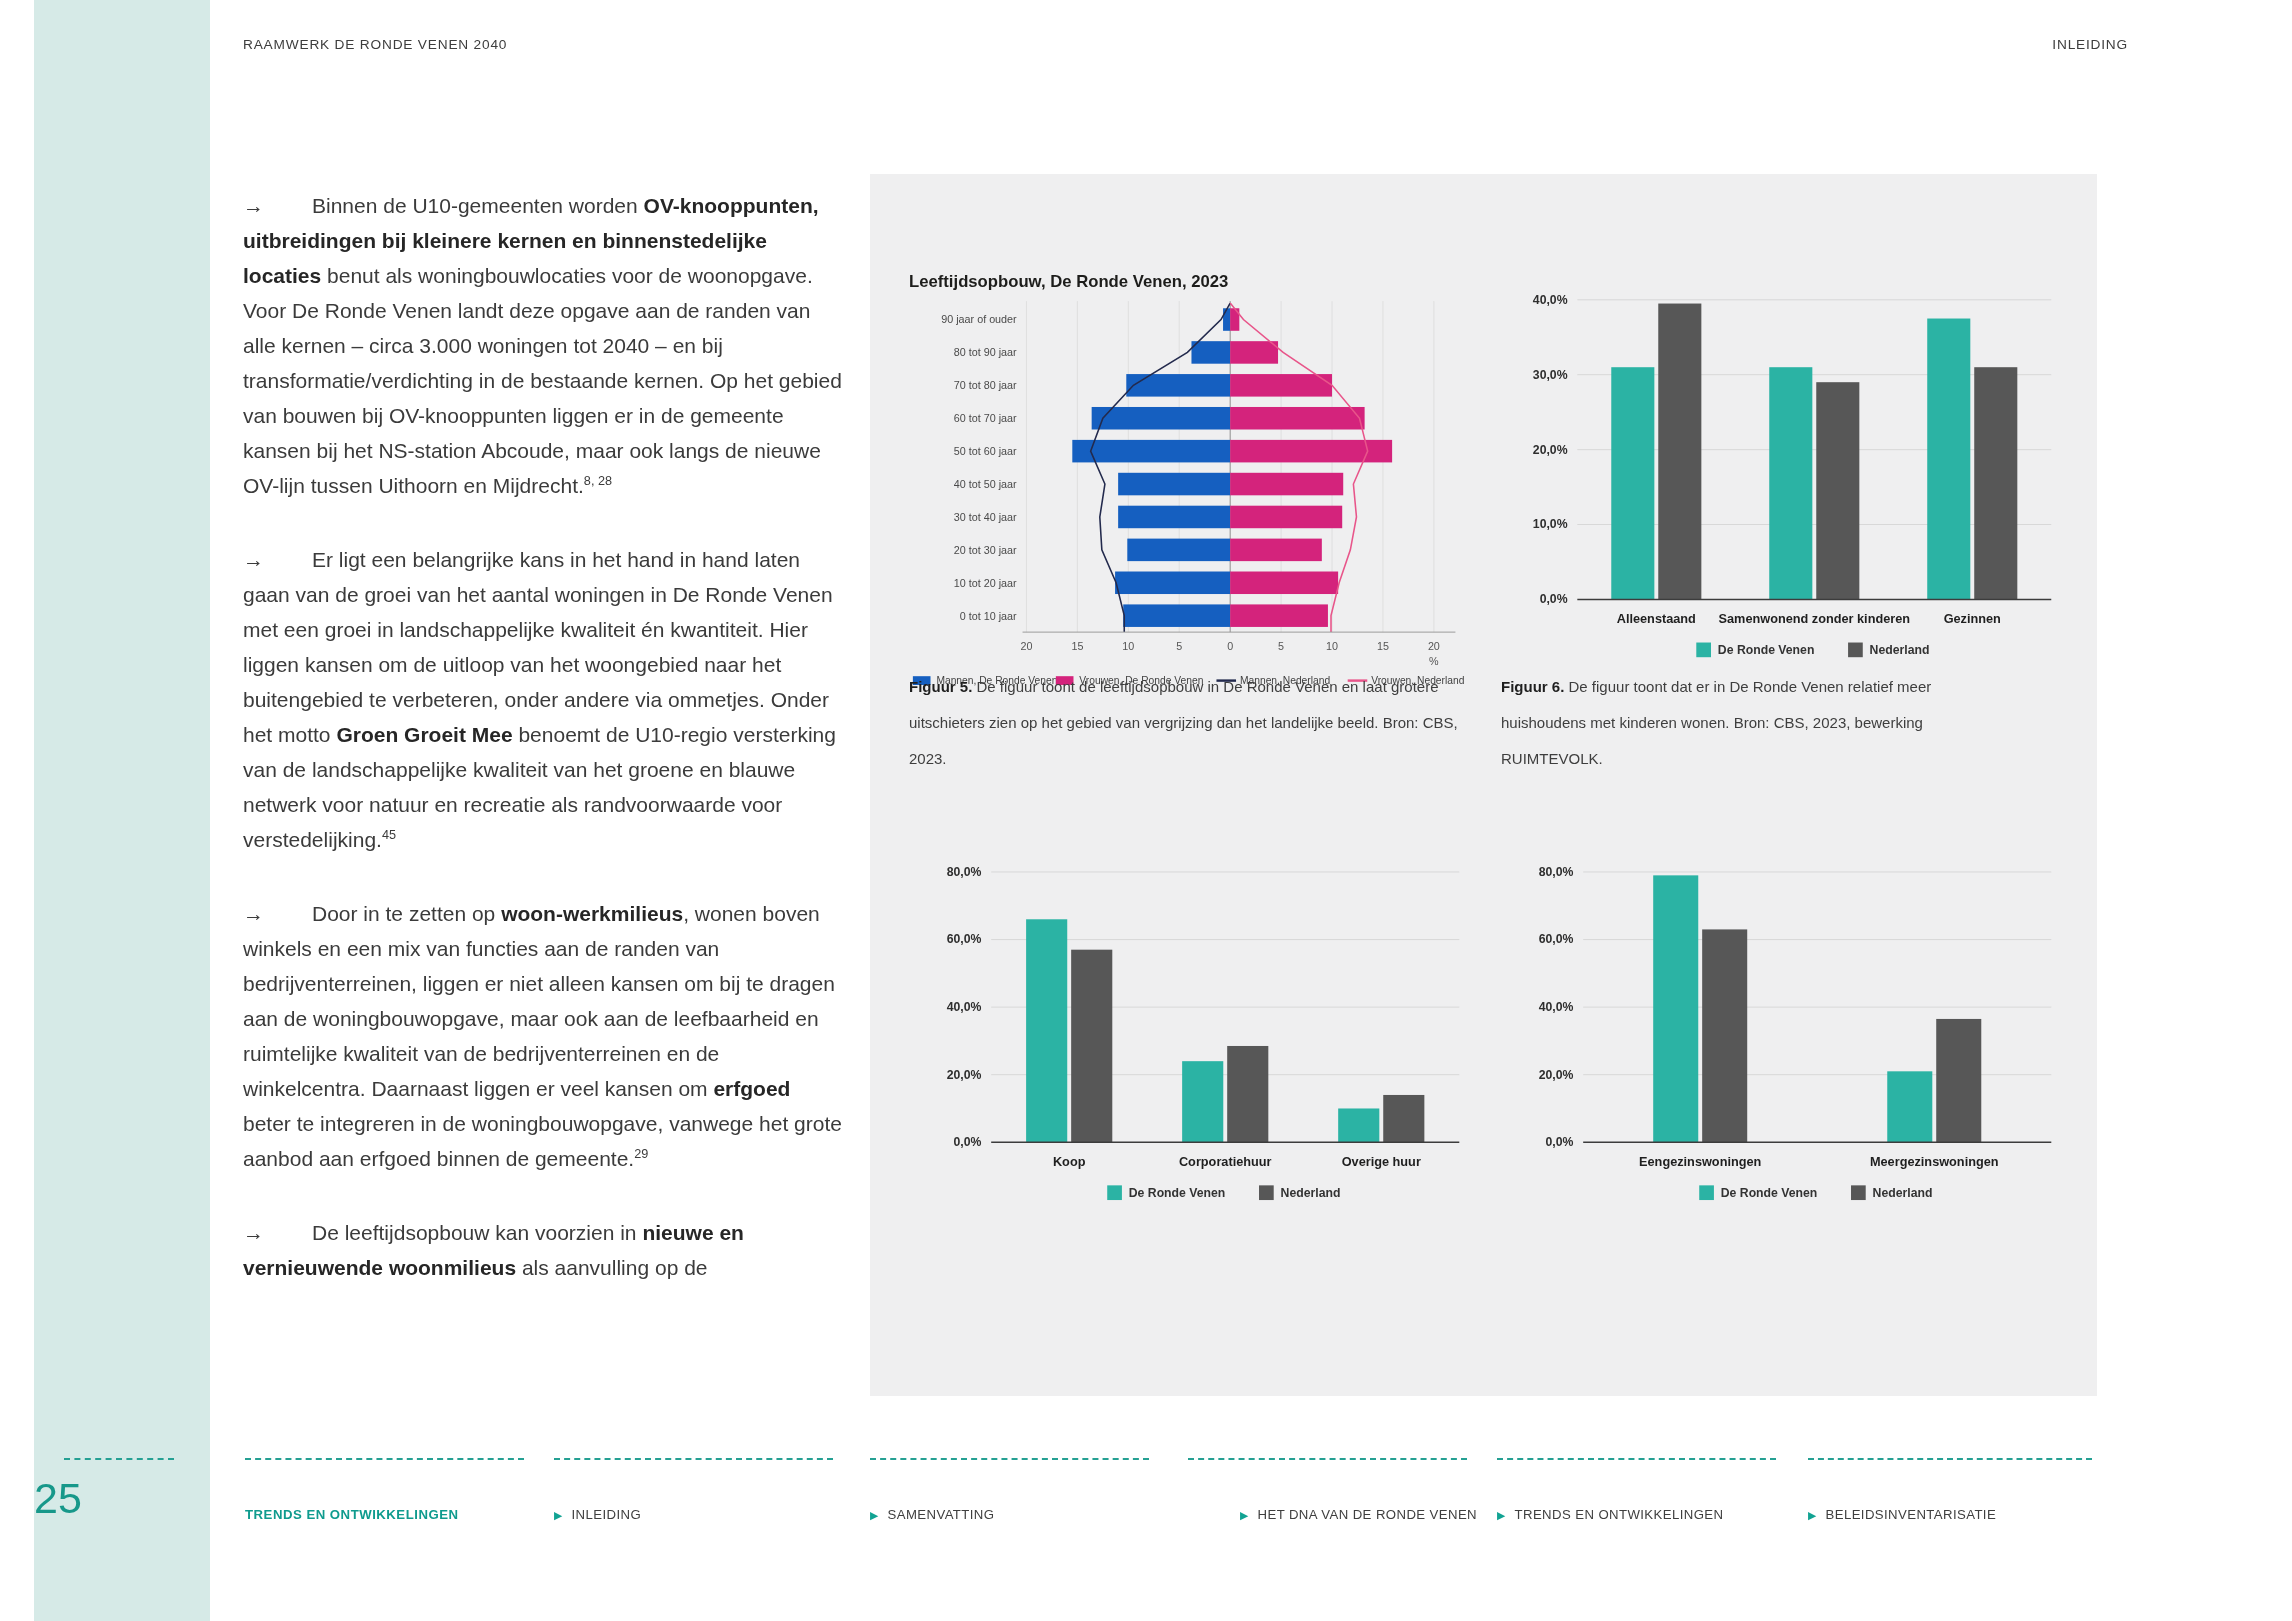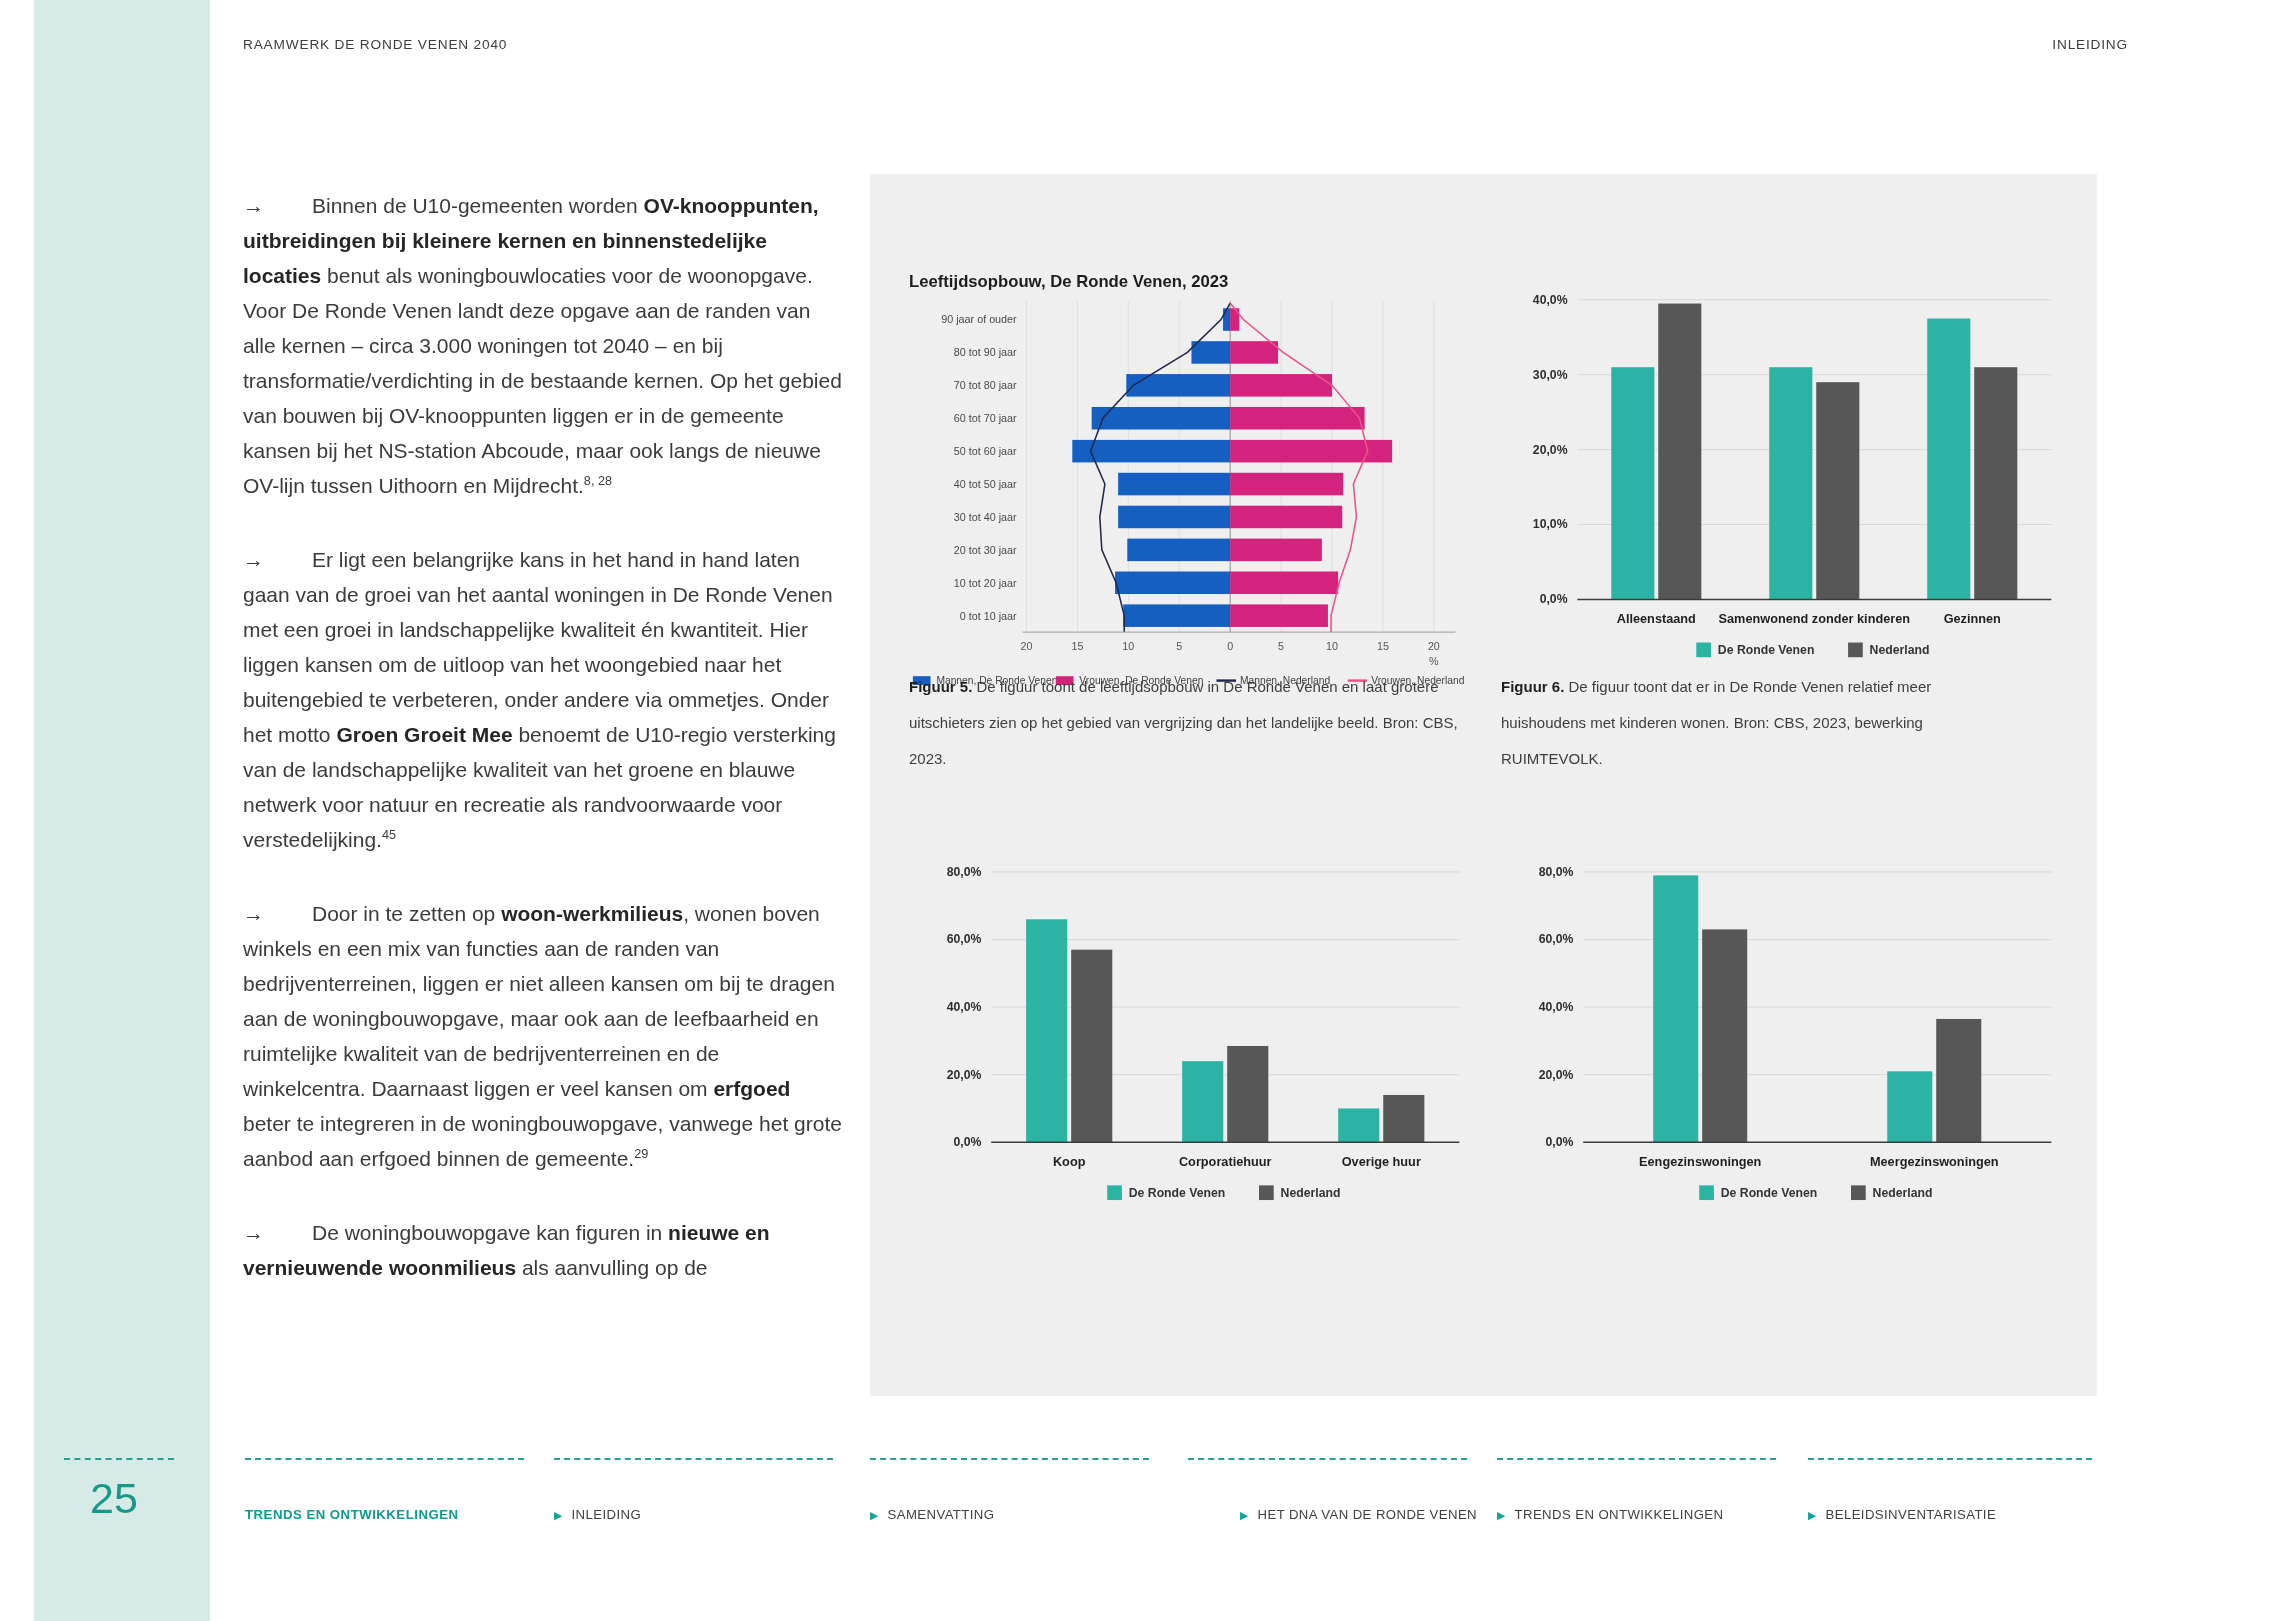--- a/index.html
+++ b/index.html
@@ -25,41 +25,41 @@
 
   svg text{font-family:"Liberation Sans",sans-serif;}
   .tick{font-size:12.5px;font-weight:bold;fill:#2e2e2e;}
   .cat{font-size:13px;font-weight:bold;fill:#1f1f1f;}
   .leg{font-size:12.5px;font-weight:bold;fill:#333333;}
   .pyr-age{font-size:11px;fill:#4a4a4a;}
   .pyr-tick{font-size:11px;fill:#555555;}
   .pyr-leg{font-size:10.5px;fill:#3f3f3f;}
 
   .divider{position:absolute;top:1458px;border-top:2px dashed #25a093;height:0;}
-  .page-number{position:absolute;left:34px;top:1474px;width:160px;text-align:center;
+  .page-number{position:absolute;left:34px;top:1474px;width:160px;text-align:left;
                font-size:43px;color:#17988a;}
   .section-label{position:absolute;left:245px;top:1507px;font-size:13.2px;font-weight:bold;
                  color:#0f9b8e;letter-spacing:0.5px;}
   .nav-item{position:absolute;top:1507px;font-size:13.2px;color:#3f3f3f;letter-spacing:0.4px;}
   .nav-item .tri{color:#12a393;font-size:10.8px;margin-right:8.8px;}
 </style>
 </head>
 <body>
 
 <div class="page">
   <div class="side-strip"></div>
 
   <div class="header-left">RAAMWERK DE RONDE VENEN 2040</div>
   <div class="header-right">INLEIDING</div>
 
   <div class="article" id="article">
       <p><span class="arrow">→</span><span>Binnen de U10-gemeenten worden </span><b>OV-knooppunten, uitbreidingen bij kleinere kernen en binnenstedelijke locaties</b><span> benut als woningbouwlocaties voor de woonopgave. Voor De Ronde Venen landt deze opgave aan de randen van alle kernen – circa 3.000 woningen tot 2040 – en bij transformatie/verdichting in de bestaande kernen. Op het gebied van bouwen bij OV-knooppunten liggen er in de gemeente kansen bij het NS-station Abcoude, maar ook langs de nieuwe OV-lijn tussen Uithoorn en Mijdrecht.</span><sup>8, 28</sup></p>
       <p><span class="arrow">→</span><span>Er ligt een belangrijke kans in het hand in hand laten gaan van de groei van het aantal woningen in De Ronde Venen met een groei in landschappelijke kwaliteit én kwantiteit. Hier liggen kansen om de uitloop van het woongebied naar het buitengebied te verbeteren, onder andere via ommetjes. Onder het motto </span><b>Groen Groeit Mee</b><span> benoemt de U10-regio versterking van de landschappelijke kwaliteit van het groene en blauwe netwerk voor natuur en recreatie als randvoorwaarde voor verstedelijking.</span><sup>45</sup></p>
       <p><span class="arrow">→</span><span>Door in te zetten op </span><b>woon-werkmilieus</b><span>, wonen boven winkels en een mix van functies aan de randen van bedrijventerreinen, liggen er niet alleen kansen om bij te dragen aan de woningbouwopgave, maar ook aan de leefbaarheid en ruimtelijke kwaliteit van de bedrijventerreinen en de winkelcentra. Daarnaast liggen er veel kansen om </span><b>erfgoed</b><span> beter te integreren in de woningbouwopgave, vanwege het grote aanbod aan erfgoed binnen de gemeente.</span><sup>29</sup></p>
-      <p><span class="arrow">→</span><span>De woningbouwopgave kan figuren in </span><b>nieuwe en vernieuwende woonmilieus</b><span> als aanvulling op de</span></p>
+      <p><span class="arrow">→</span><span>De leeftijdsopbouw kan voorzien in </span><b>nieuwe en vernieuwende woonmilieus</b><span> als aanvulling op de</span></p>
     </div>
 
   <div class="panel">
     <div class="pyr-title">Leeftijdsopbouw, De Ronde Venen, 2023</div>
     <svg id="fig5" style="position:absolute;left:37px;top:125px;" width="568" height="394" viewBox="0 0 580 402">
         <line x1="122" y1="2" x2="122" y2="340" stroke="#dedede" stroke-width="1"></line>
         <line x1="174" y1="2" x2="174" y2="340" stroke="#dedede" stroke-width="1"></line>
         <line x1="226" y1="2" x2="226" y2="340" stroke="#dedede" stroke-width="1"></line>
         <line x1="278" y1="2" x2="278" y2="340" stroke="#dedede" stroke-width="1"></line>
         <line x1="330" y1="2" x2="330" y2="340" stroke="#8c8c8c" stroke-width="1"></line>

